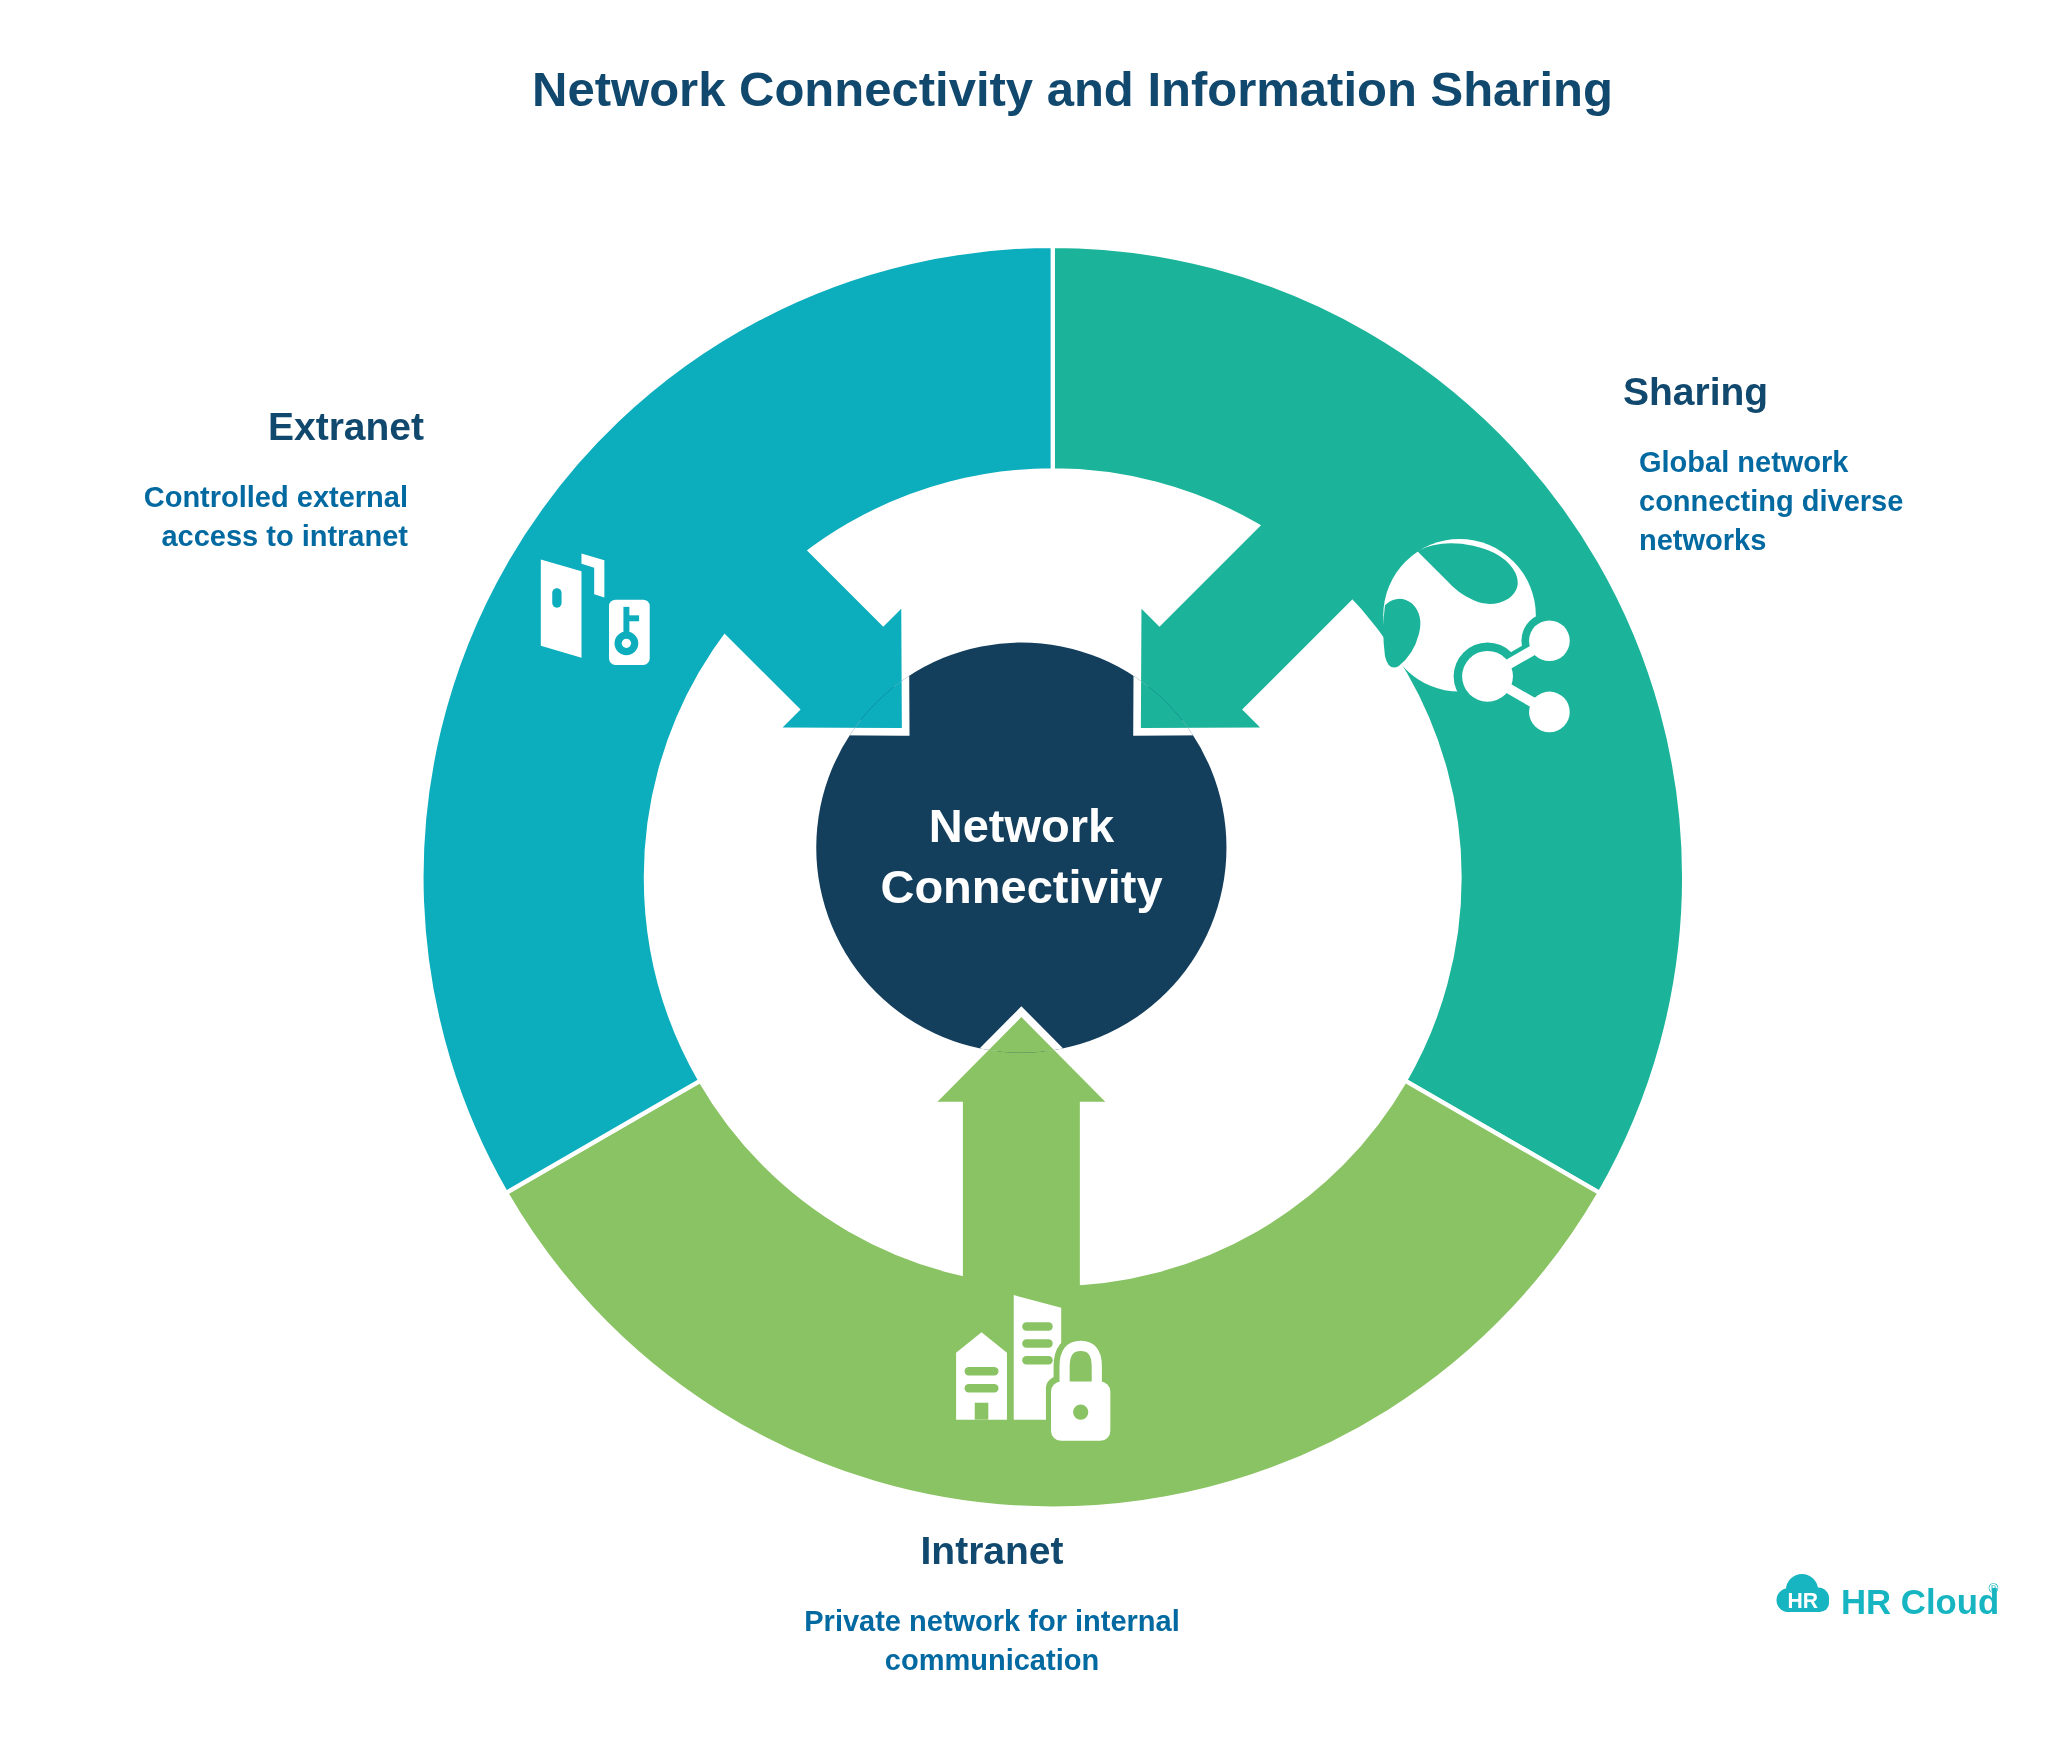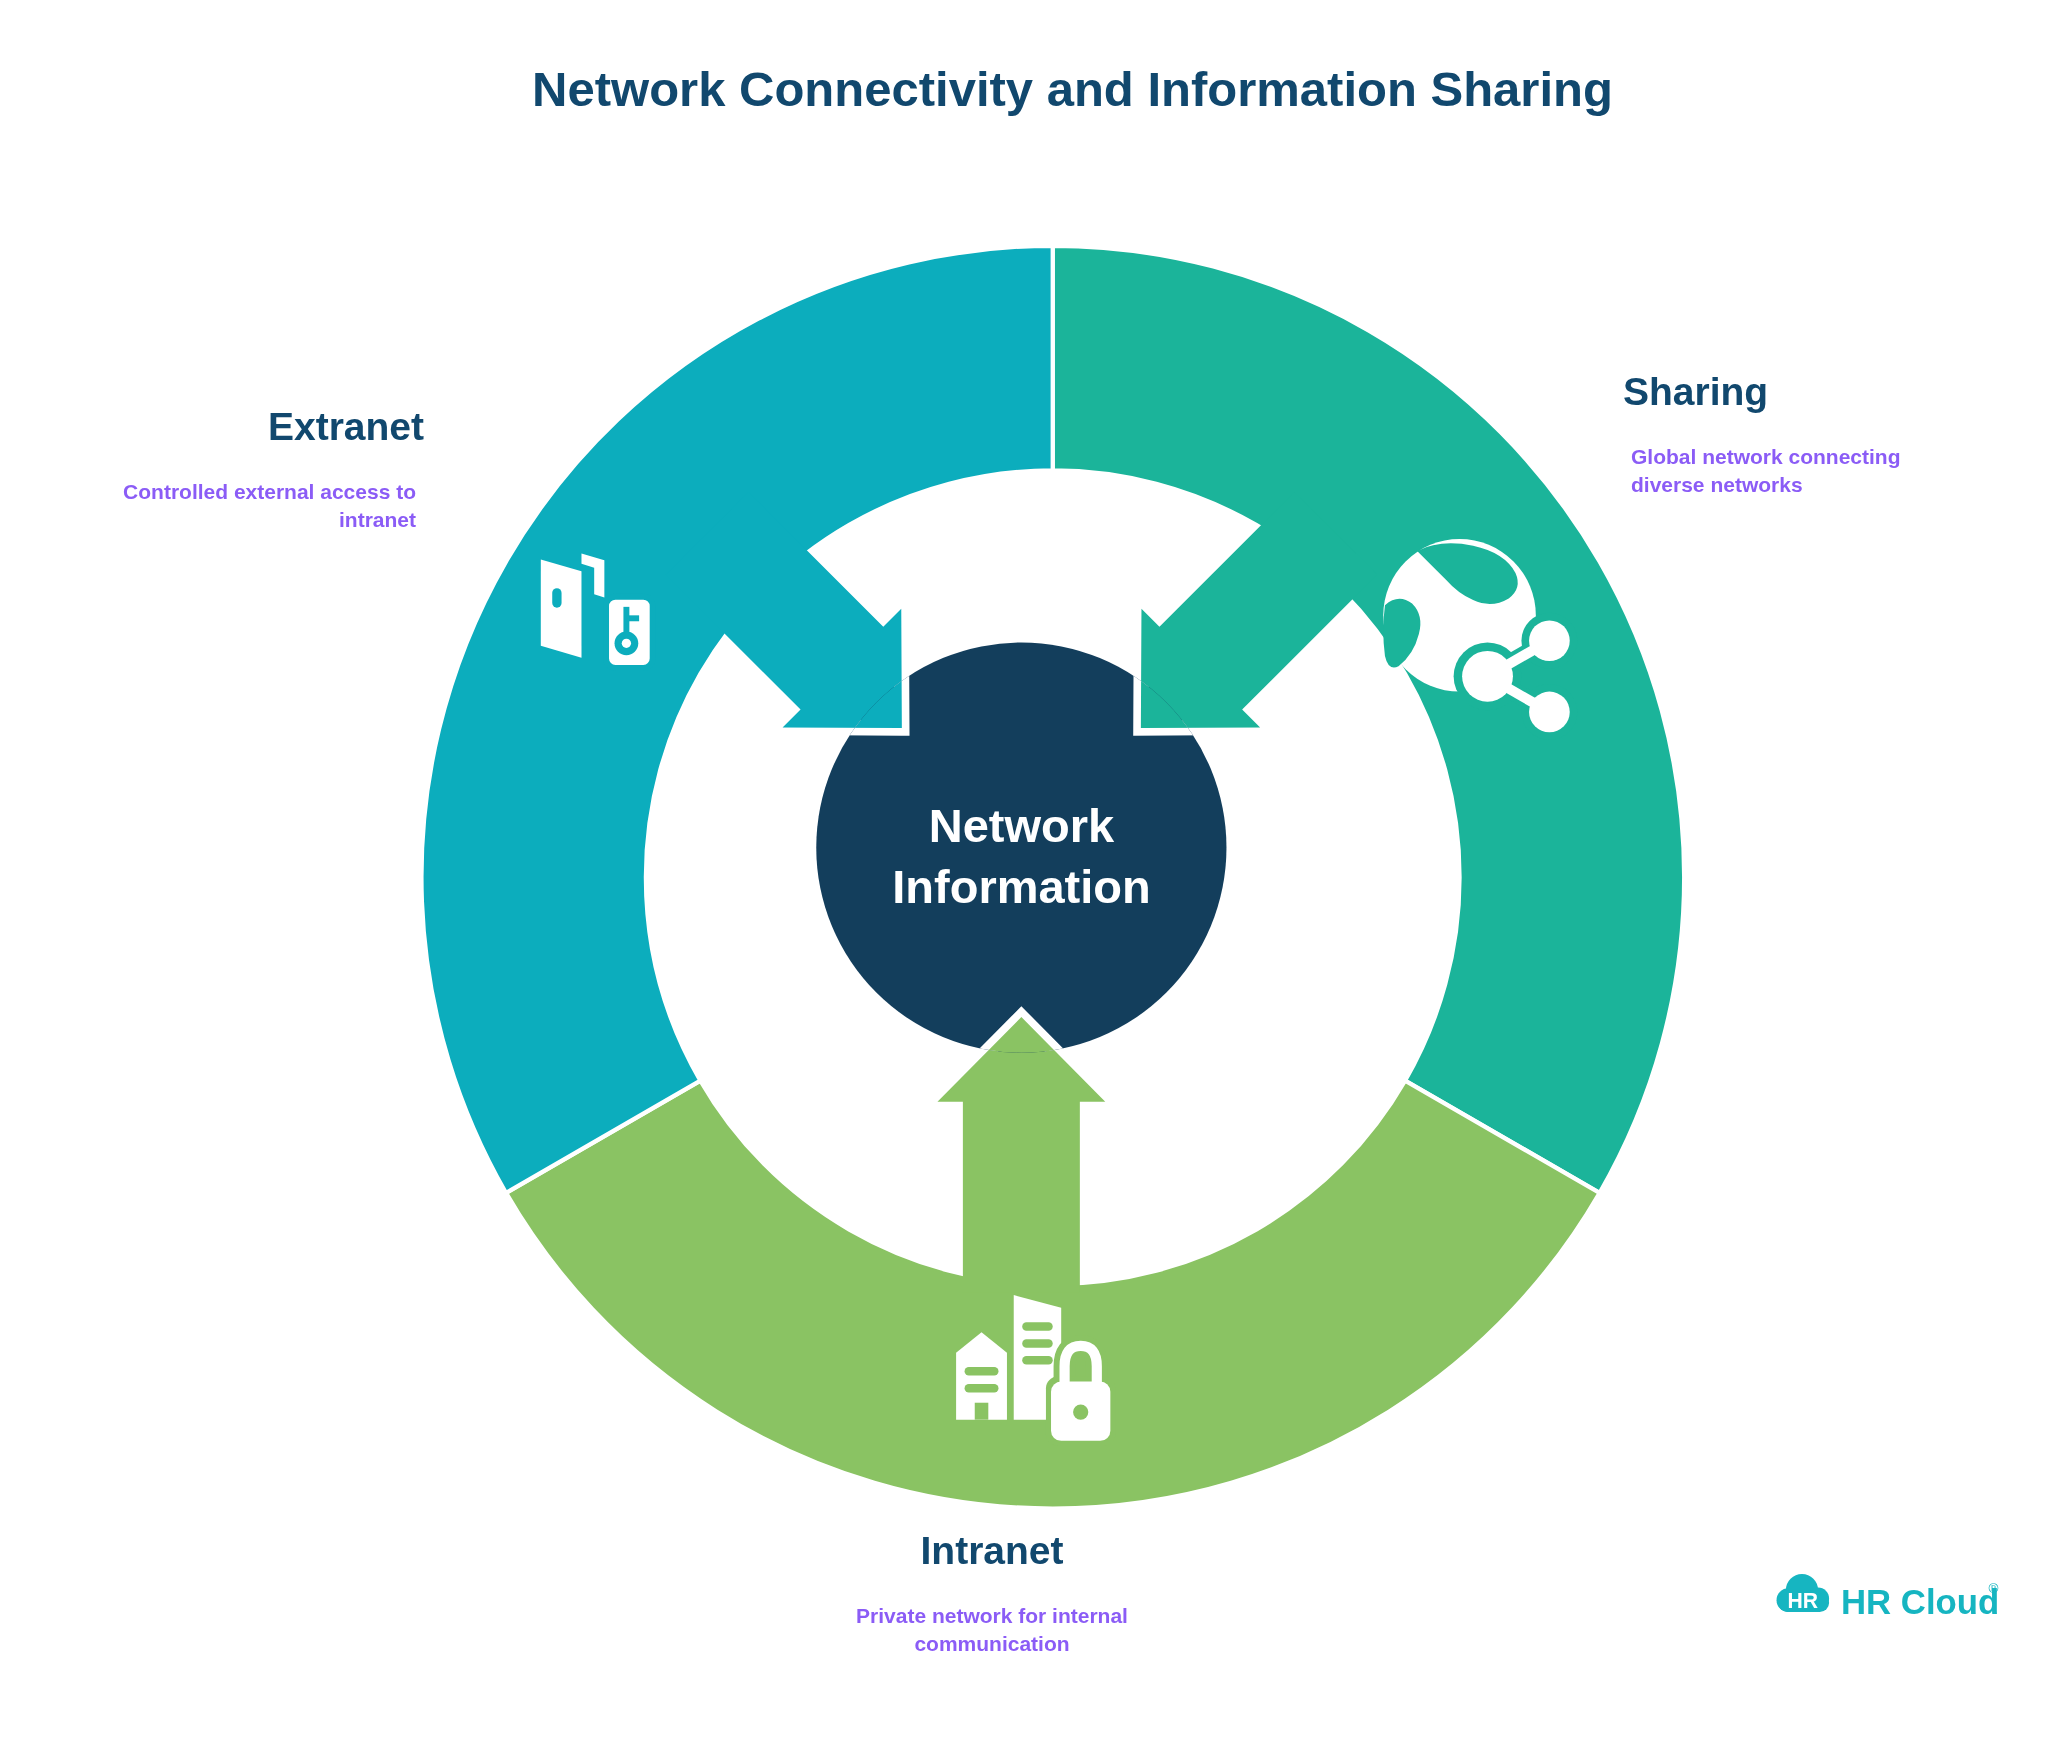--- a/index.html
+++ b/index.html
@@ -7,21 +7,21 @@
   #canvas{
     position:relative; width:2069px; height:1757px; background:#ffffff; overflow:hidden;
   }
   #diagram-svg{position:absolute; left:0; top:0;}
   .page-title{
     position:absolute; left:0; top:61px; width:2069px; margin-left:38px;
     text-align:center; font-size:49px; font-weight:700; color:#11486e; letter-spacing:0;
   }
   .label-block{position:absolute; color:#11486e;}
   .label-block h2{margin:0 0 29px 0; font-size:39px; font-weight:700; color:#11486e;}
-  .label-block p{margin:8px; font-size:21px; font-weight:700; line-height:1.35; color:#8b5cf6;}
+  .label-block p{margin:16px; font-size:29px; font-weight:700; line-height:1.35; color:#0369a1;}
   #extranet-block{left:102px; top:405px; width:322px; text-align:right;}
   #internet-block{left:1623px; top:370px; width:339px; text-align:left;}
   #intranet-block{left:780px; top:1529px; width:424px; text-align:center;}
   #intranet-block h2{}
   .center-label{
     position:absolute; left:852px; top:795px; width:339px; text-align:center;
     color:#ffffff; font-size:47px; font-weight:600; line-height:1.3;
   }
   .center-label span{display:block;}
 </style>
@@ -134,17 +134,17 @@
     <p>Global network connecting diverse networks</p>
   </div>
 
   <div id="intranet-block" class="label-block">
     <h2>Intranet</h2>
     <p>Private network for internal communication</p>
   </div>
 
   <div class="center-label">
     <span>Network</span>
-    <span>Information</span>
+    <span>Connectivity</span>
   </div>
 
 </div>
 
 
 </body></html>

